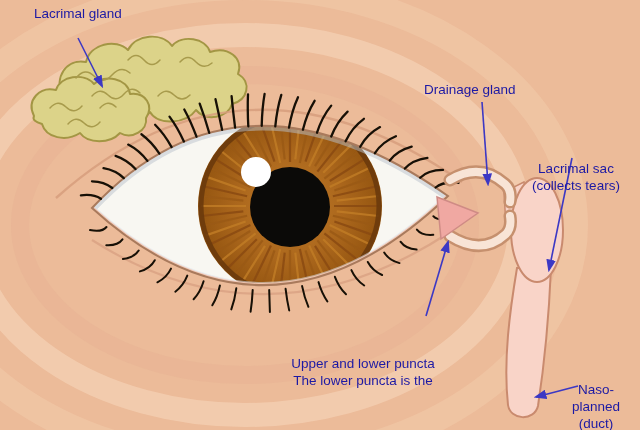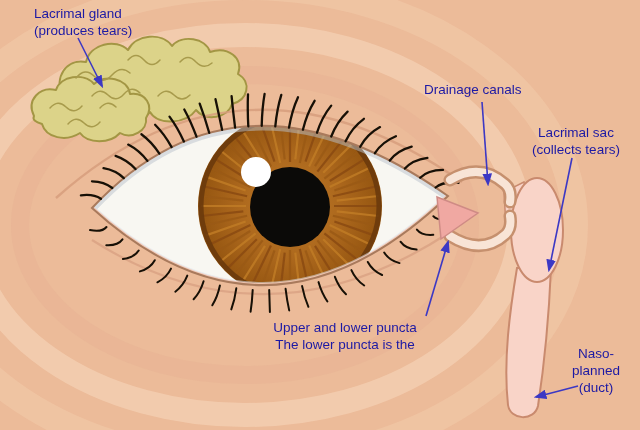--- a/index.html
+++ b/index.html
@@ -1,20 +1,20 @@
 <!DOCTYPE html>
 <html><head>
 <meta charset="utf-8">
 <style>
   html,body{margin:0;padding:0;background:#ecbb99;}
   .stage{position:relative;width:640px;height:430px;overflow:hidden;
          font-family:"Liberation Sans",sans-serif;background:#ecbb99;padding-left:16px;}
   .stage svg{position:absolute;left:0;top:0;}
   .lbl{position:absolute;color:#1c19a4;font-size:13.5px;line-height:17px;white-space:nowrap;}
-  .center{text-align:center;}
+  .center{text-align:center;margin-top:36px;}
   .italic{}
 </style>
 </head>
 <body>
 
 <div class="stage">
 
 <svg id="scene" width="640" height="430" viewBox="0 0 640 430">
   <defs>
     <clipPath id="eyeClip">
@@ -197,33 +197,32 @@
     <path d="M78,38 L102,86" marker-end="url(#arrow)"></path>
     <path d="M482,102 L488,184" marker-end="url(#arrow)"></path>
     <path d="M572,158 L549,270" marker-end="url(#arrow)"></path>
     <path d="M426,316 L448,242" marker-end="url(#arrow)"></path>
     <path d="M578,386 L536,397" marker-end="url(#arrow)"></path>
   </g>
 </svg>
 
 <div class="lbl" style="left:34px;top:5px;">
   <div>Lacrimal gland</div>
-  <div>(produces tears)</div>
 </div>
 
 <div class="lbl" style="left:424px;top:81px;">
-  <div>Drainage canals</div>
+  <div>Drainage gland</div>
 </div>
 
 <div class="lbl center" style="left:514px;top:124px;width:124px;">
   <div>Lacrimal sac</div>
   <div>(collects tears)</div>
 </div>
 
-<div class="lbl center" style="left:222px;top:319px;width:246px;">
+<div class="lbl center" style="left:240px;top:319px;width:246px;">
   <div>Upper and lower puncta</div>
   <div class="italic">The lower puncta is the</div>
 </div>
 
 <div class="lbl center" style="left:556px;top:345px;width:80px;text-align:center;">
   <div>Naso-</div>
   <div>planned</div>
   <div>(duct)</div>
 </div>
 

